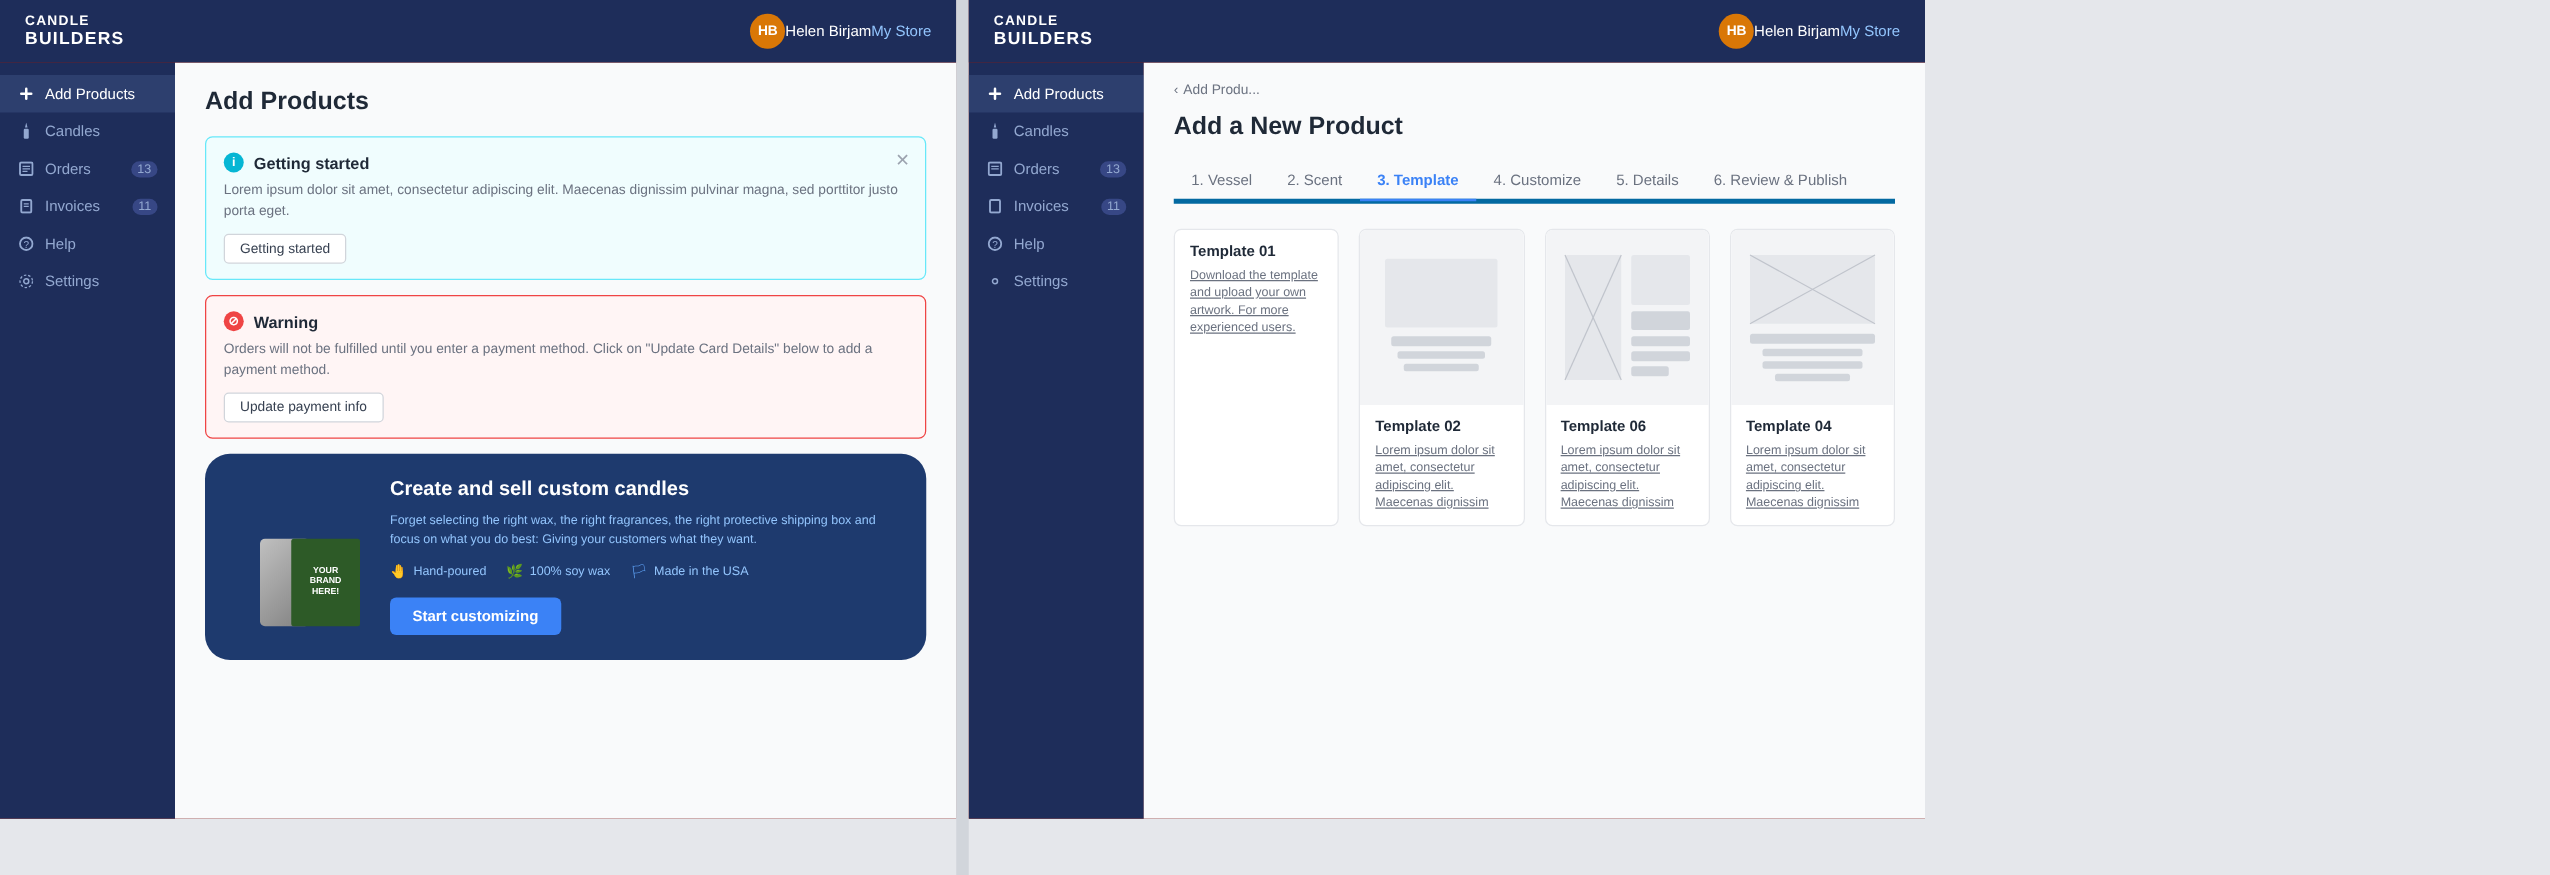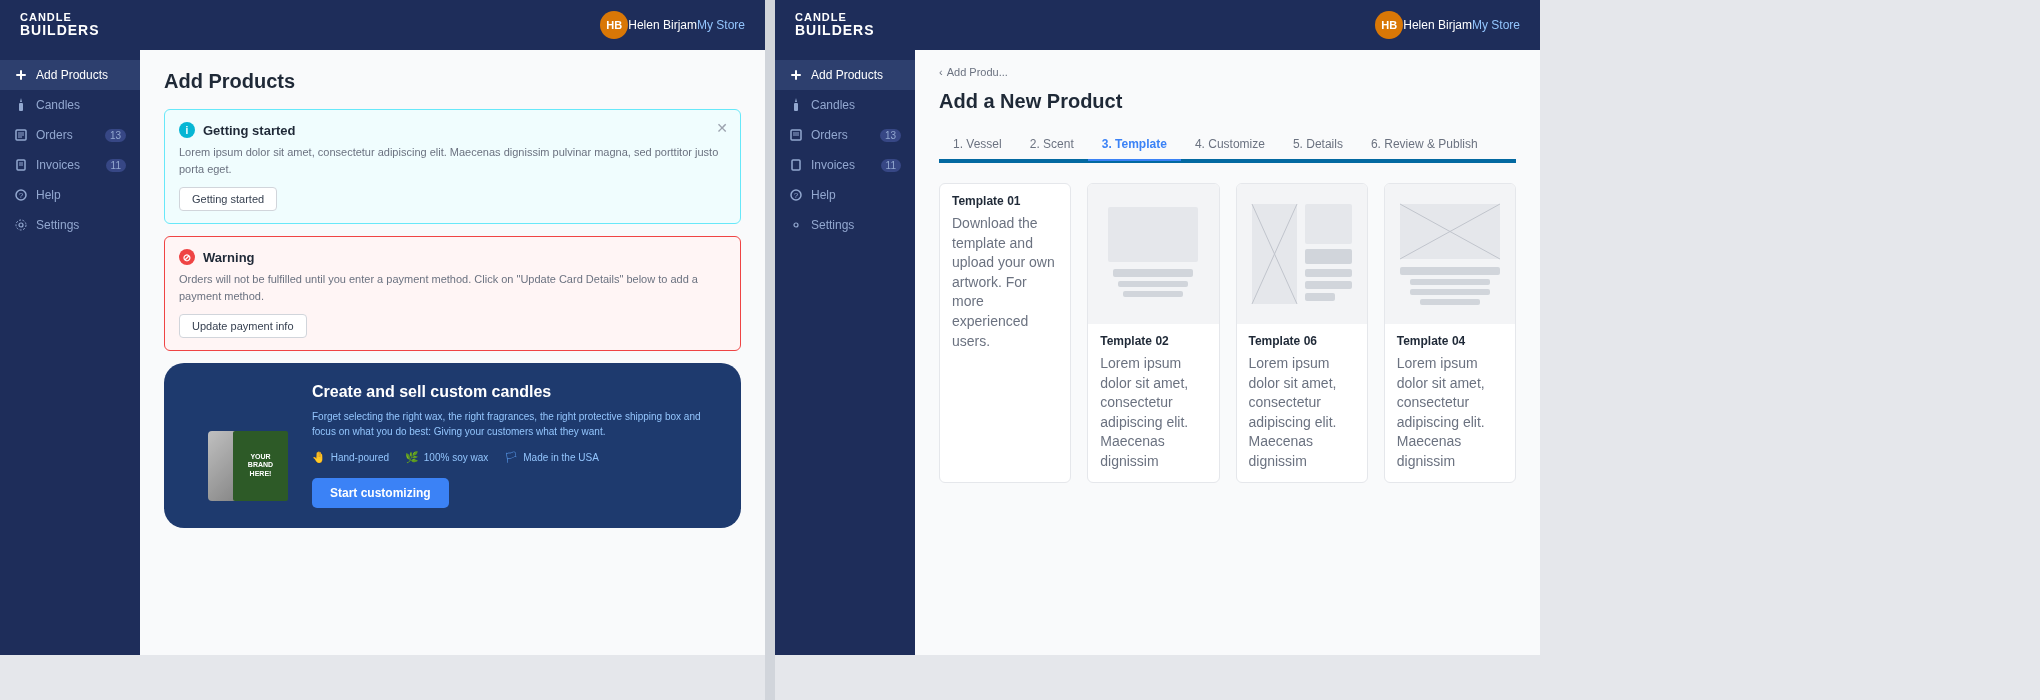--- a/index.html
+++ b/index.html
@@ -63,21 +63,21 @@
     .tab { padding: 8px 14px; font-size: 12px; color: #6b7280; cursor: pointer; border-bottom: 2px solid transparent; margin-bottom: -2px; white-space: nowrap; }
     .tab.active { color: #3b82f6; border-bottom-color: #3b82f6; font-weight: 600; }
 
     
     .templates-grid { display: flex; gap: 16px; }
     .template-card { flex: 1; background: white; border-radius: 6px; border: 1.5px solid #e5e7eb; overflow: hidden; cursor: pointer; }
     .template-preview { height: 140px; background: #f3f4f6; display: flex; align-items: center; justify-content: center; position: relative; }
     .custom-label { font-size: 18px; font-weight: 800; color: #9ca3af; letter-spacing: 2px; }
     .template-info { padding: 10px 12px; }
     .template-name { font-size: 12px; font-weight: 600; color: #1f2937; margin-bottom: 6px; }
-    .template-desc { font-size: 14px; color: #6b7280; line-height: 1.4; }
+    .template-desc { font-size: 10px; color: #6b7280; line-height: 1.4; text-decoration: underline; }
 
     .screen2-main { flex: 1; padding: 16px 24px; overflow-y: auto; background: #f9fafb; }
   </style>
 </head>
 <body>
 
 <div class="screen">
 
   <div class="header">
     <div class="logo">

